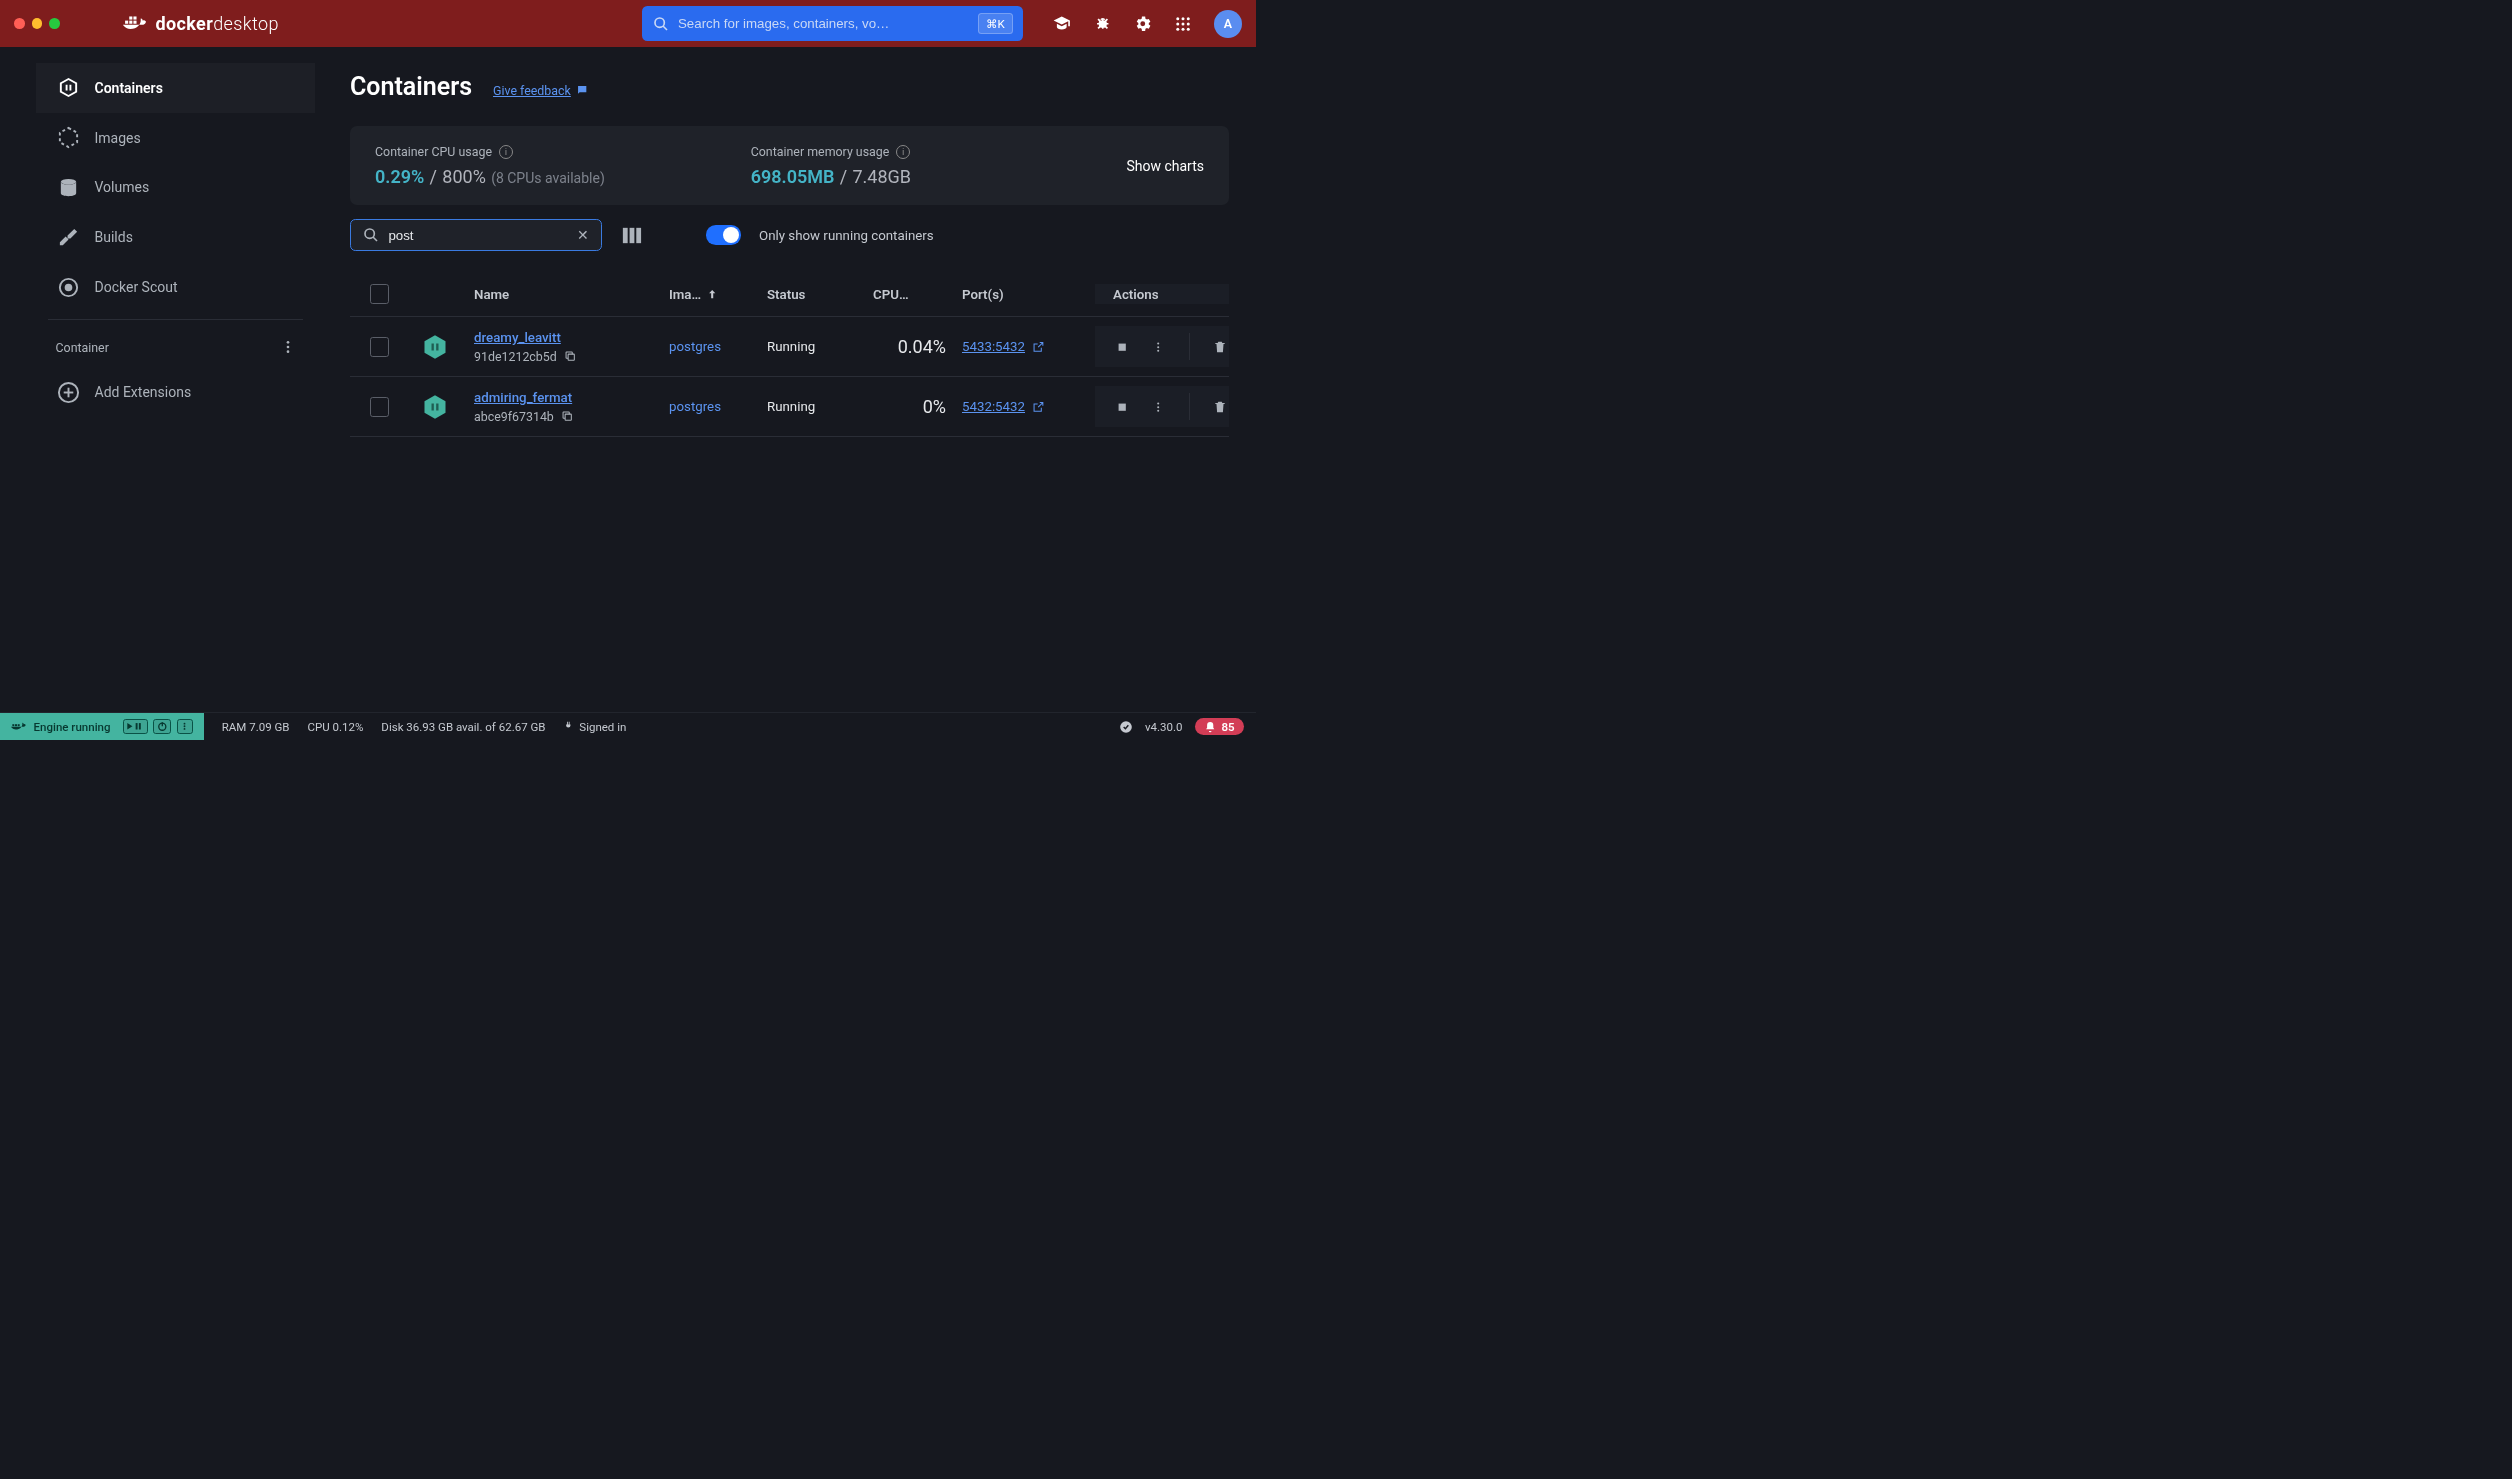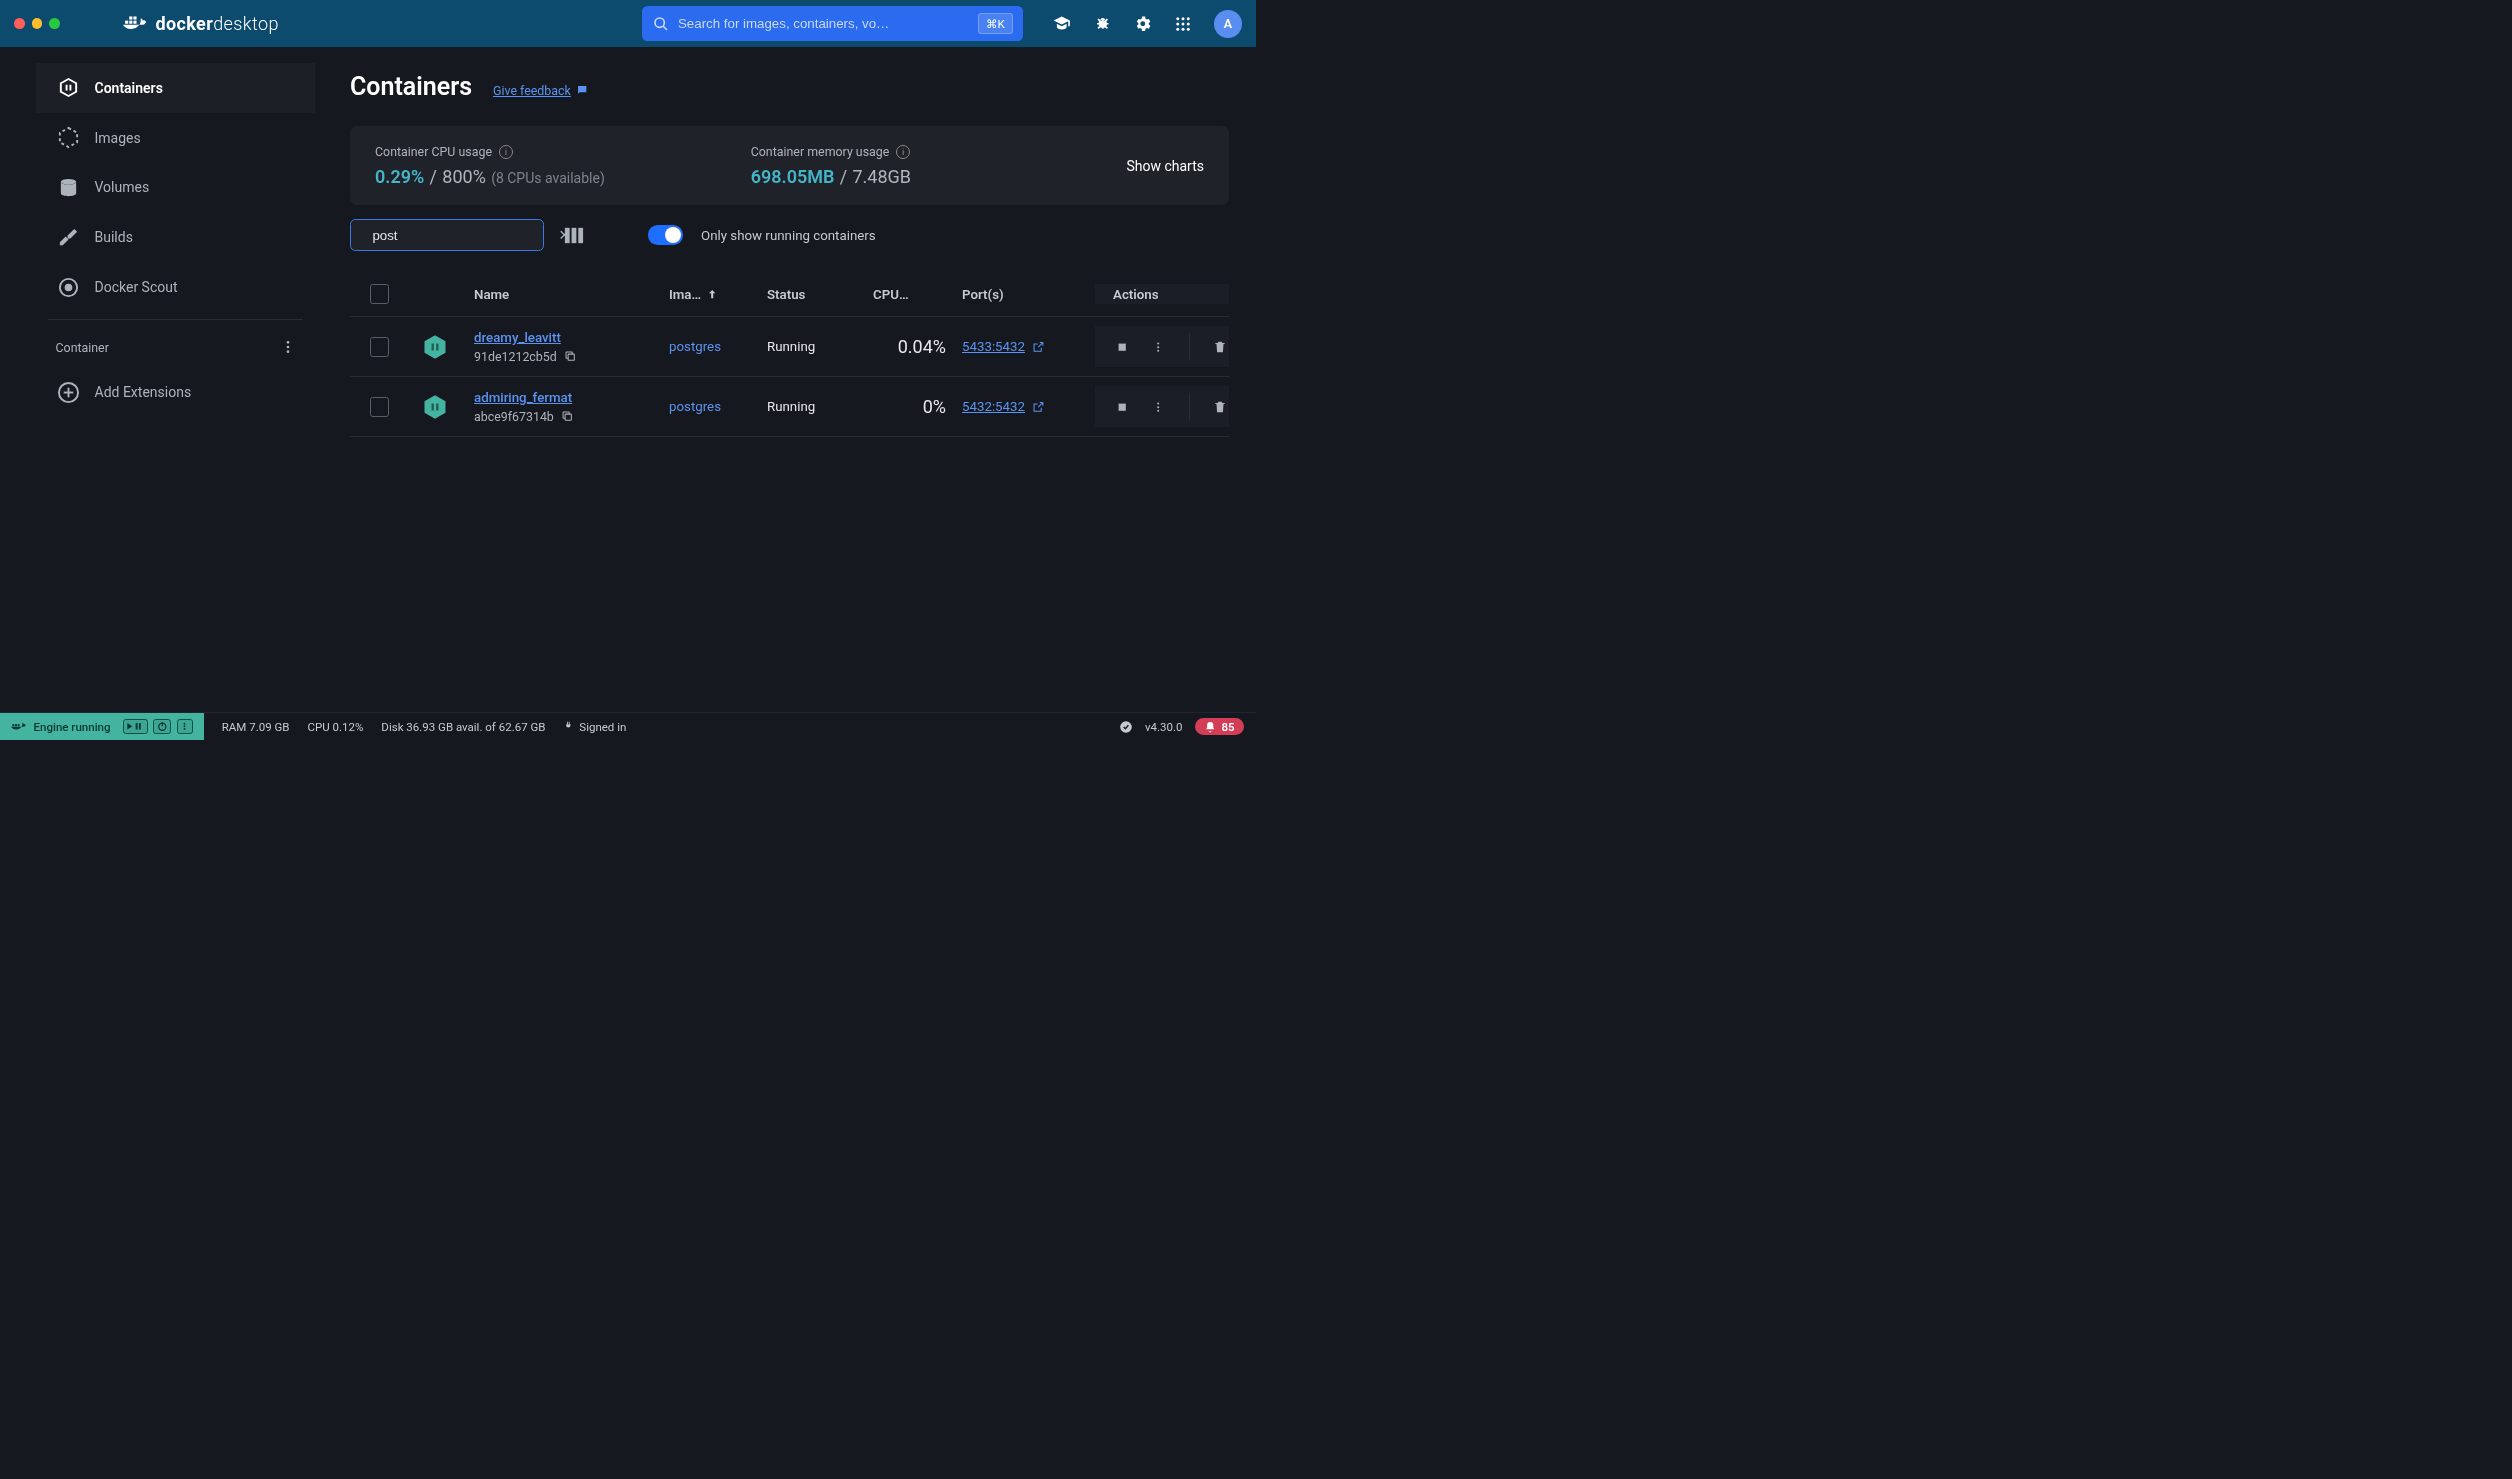--- a/index.html
+++ b/index.html
@@ -9,21 +9,21 @@
   color: #e6e8eb;
   width: 1256px;
   height: 740px;
   overflow: hidden;
   font-size: 12.4px;
 }
 
 
 .titlebar {
   height: 47px;
-  background: #0c4a6e;
+  background: #7f1d1d;
   display: flex;
   align-items: center;
   padding: 0 14px;
   gap: 10.6px;
 }
 .traffic-lights { display: flex; gap: 7px; margin-right: 53px; }
 .traffic-light { width: 10.6px; height: 10.6px; border-radius: 50%; }
 .tl-red { background: #ff5f56; }
 .tl-yellow { background: #ffbd2e; }
 .tl-green { background: #27c93f; }
@@ -128,21 +128,21 @@
 .controls-row {
   margin-top: 14px;
   display: flex; align-items: center; gap: 18px;
 }
 .c-search {
   display: flex; align-items: center;
   background: #1f2229;
   border: 1.8px solid #3a7ae0;
   border-radius: 5.3px;
   padding: 7px 12.4px;
-  width: 194px;
+  width: 252px;
   gap: 9px;
 }
 .c-search input {
   background: transparent; border: none; color: #e6e8eb;
   font-size: 13.3px; flex: 1; outline: none;
 }
 .clear-x { color: #adb3bb; cursor: pointer; font-size: 14px; }
 .col-toggle { color:#adb3bb; cursor:pointer; }
 .toggle {
   width: 35px; height: 19.5px; background: #1f6fff;

